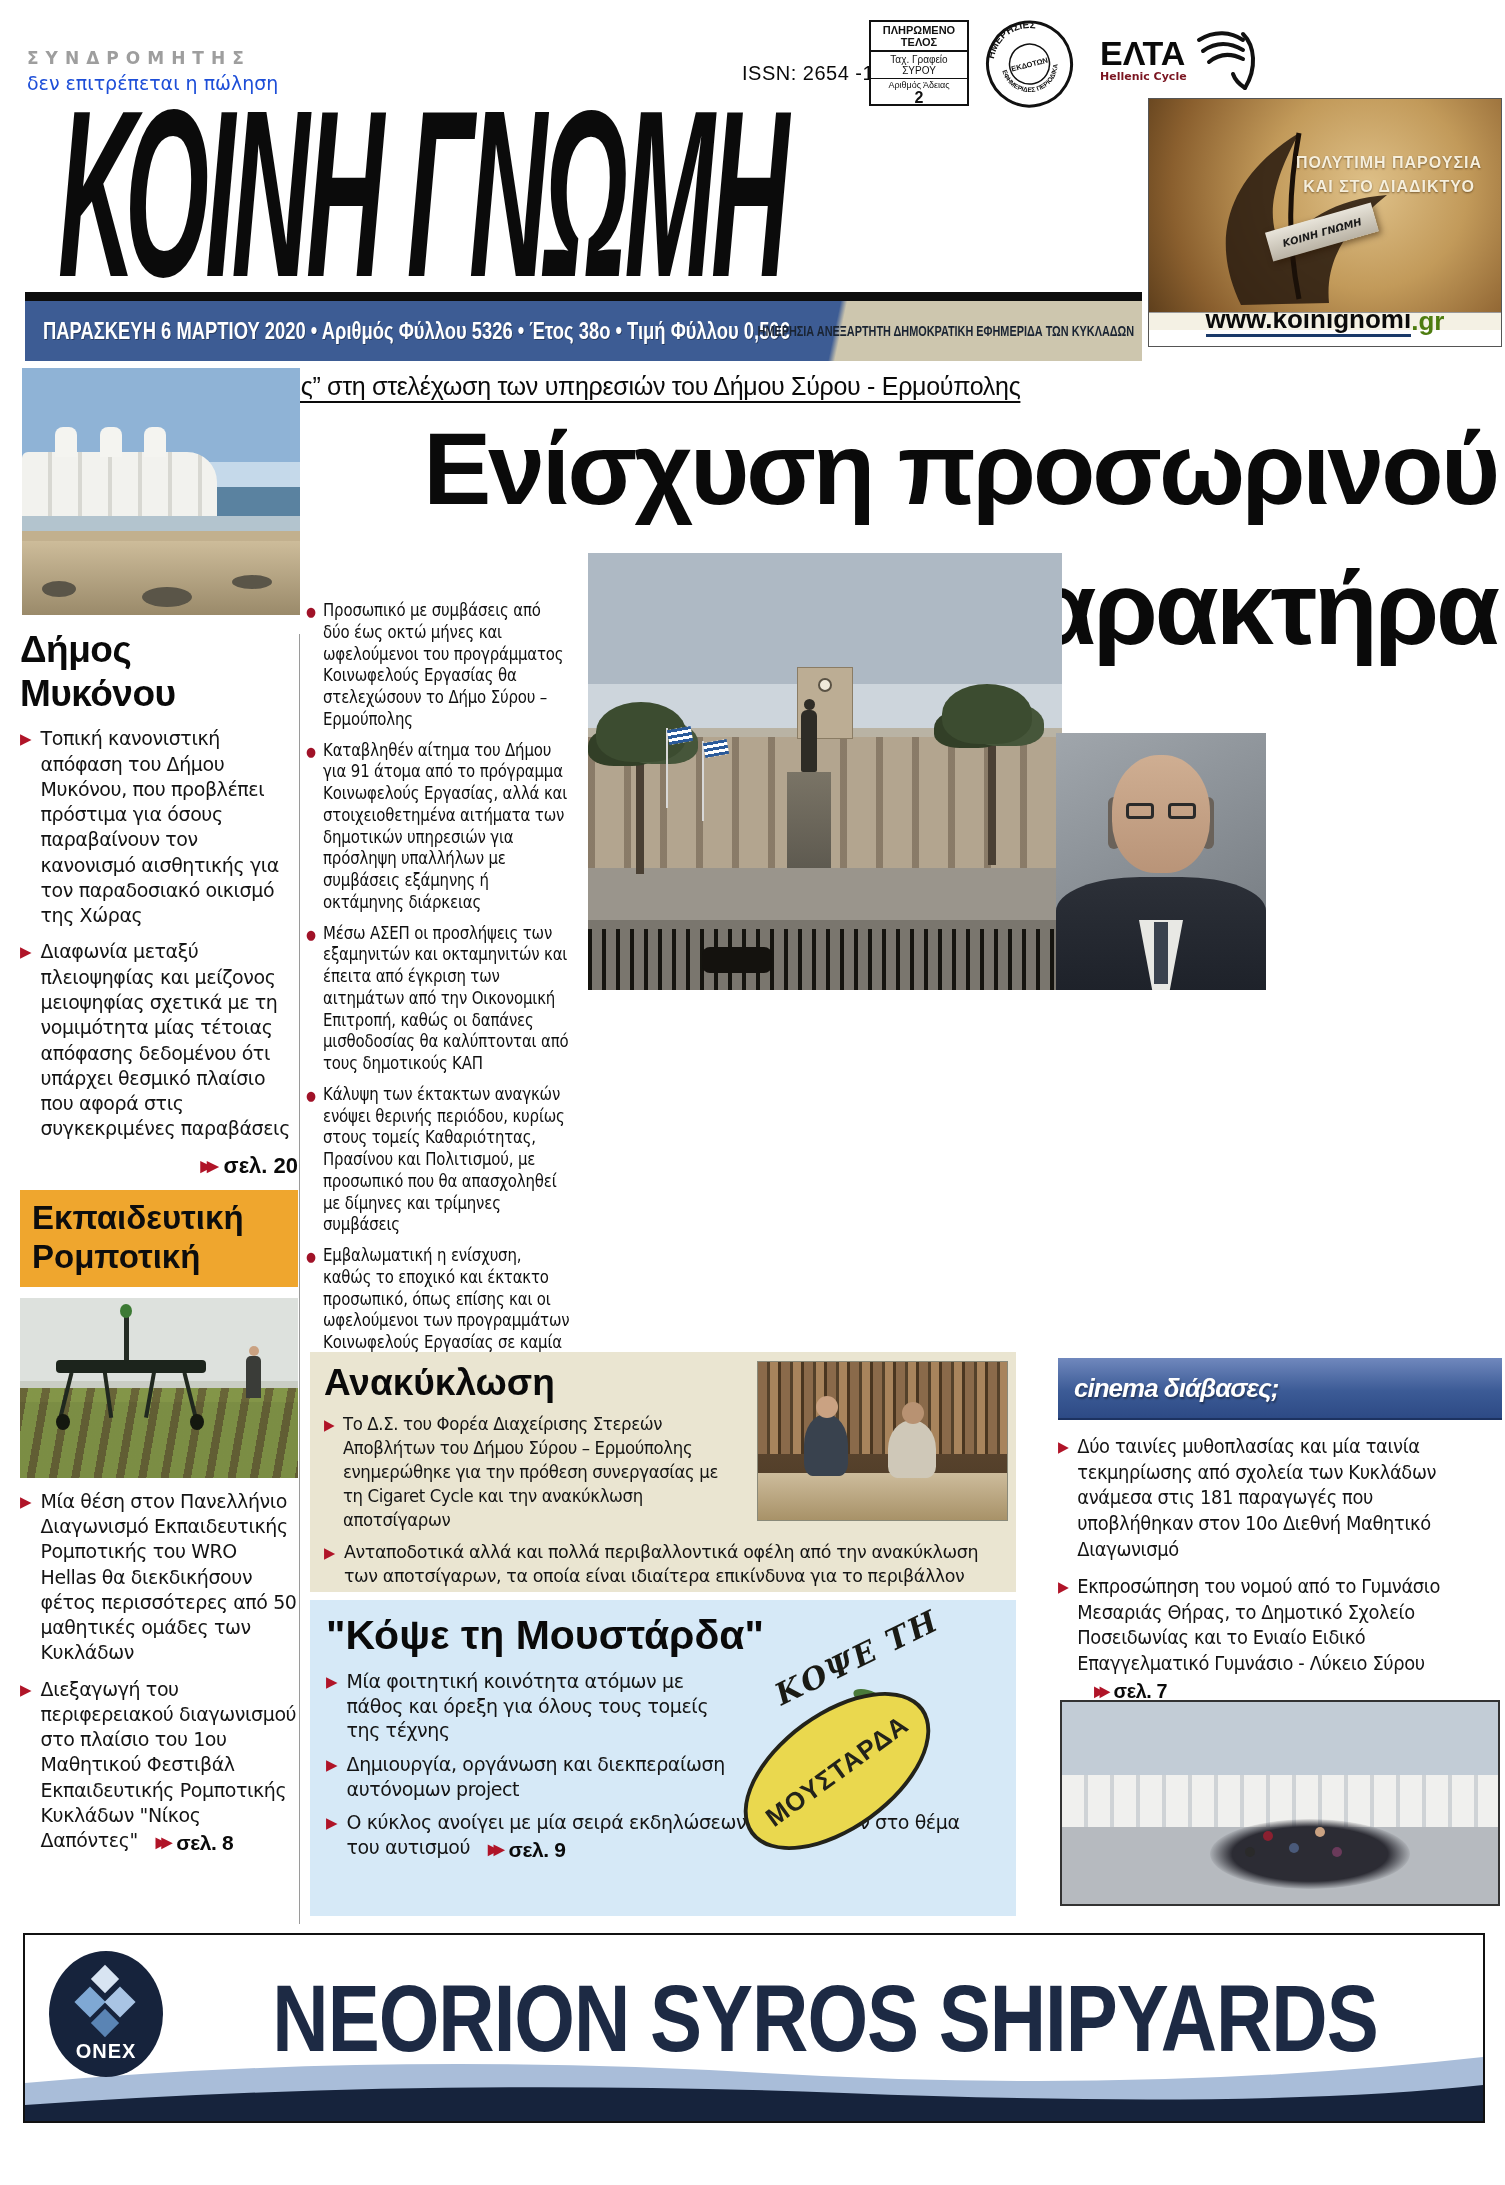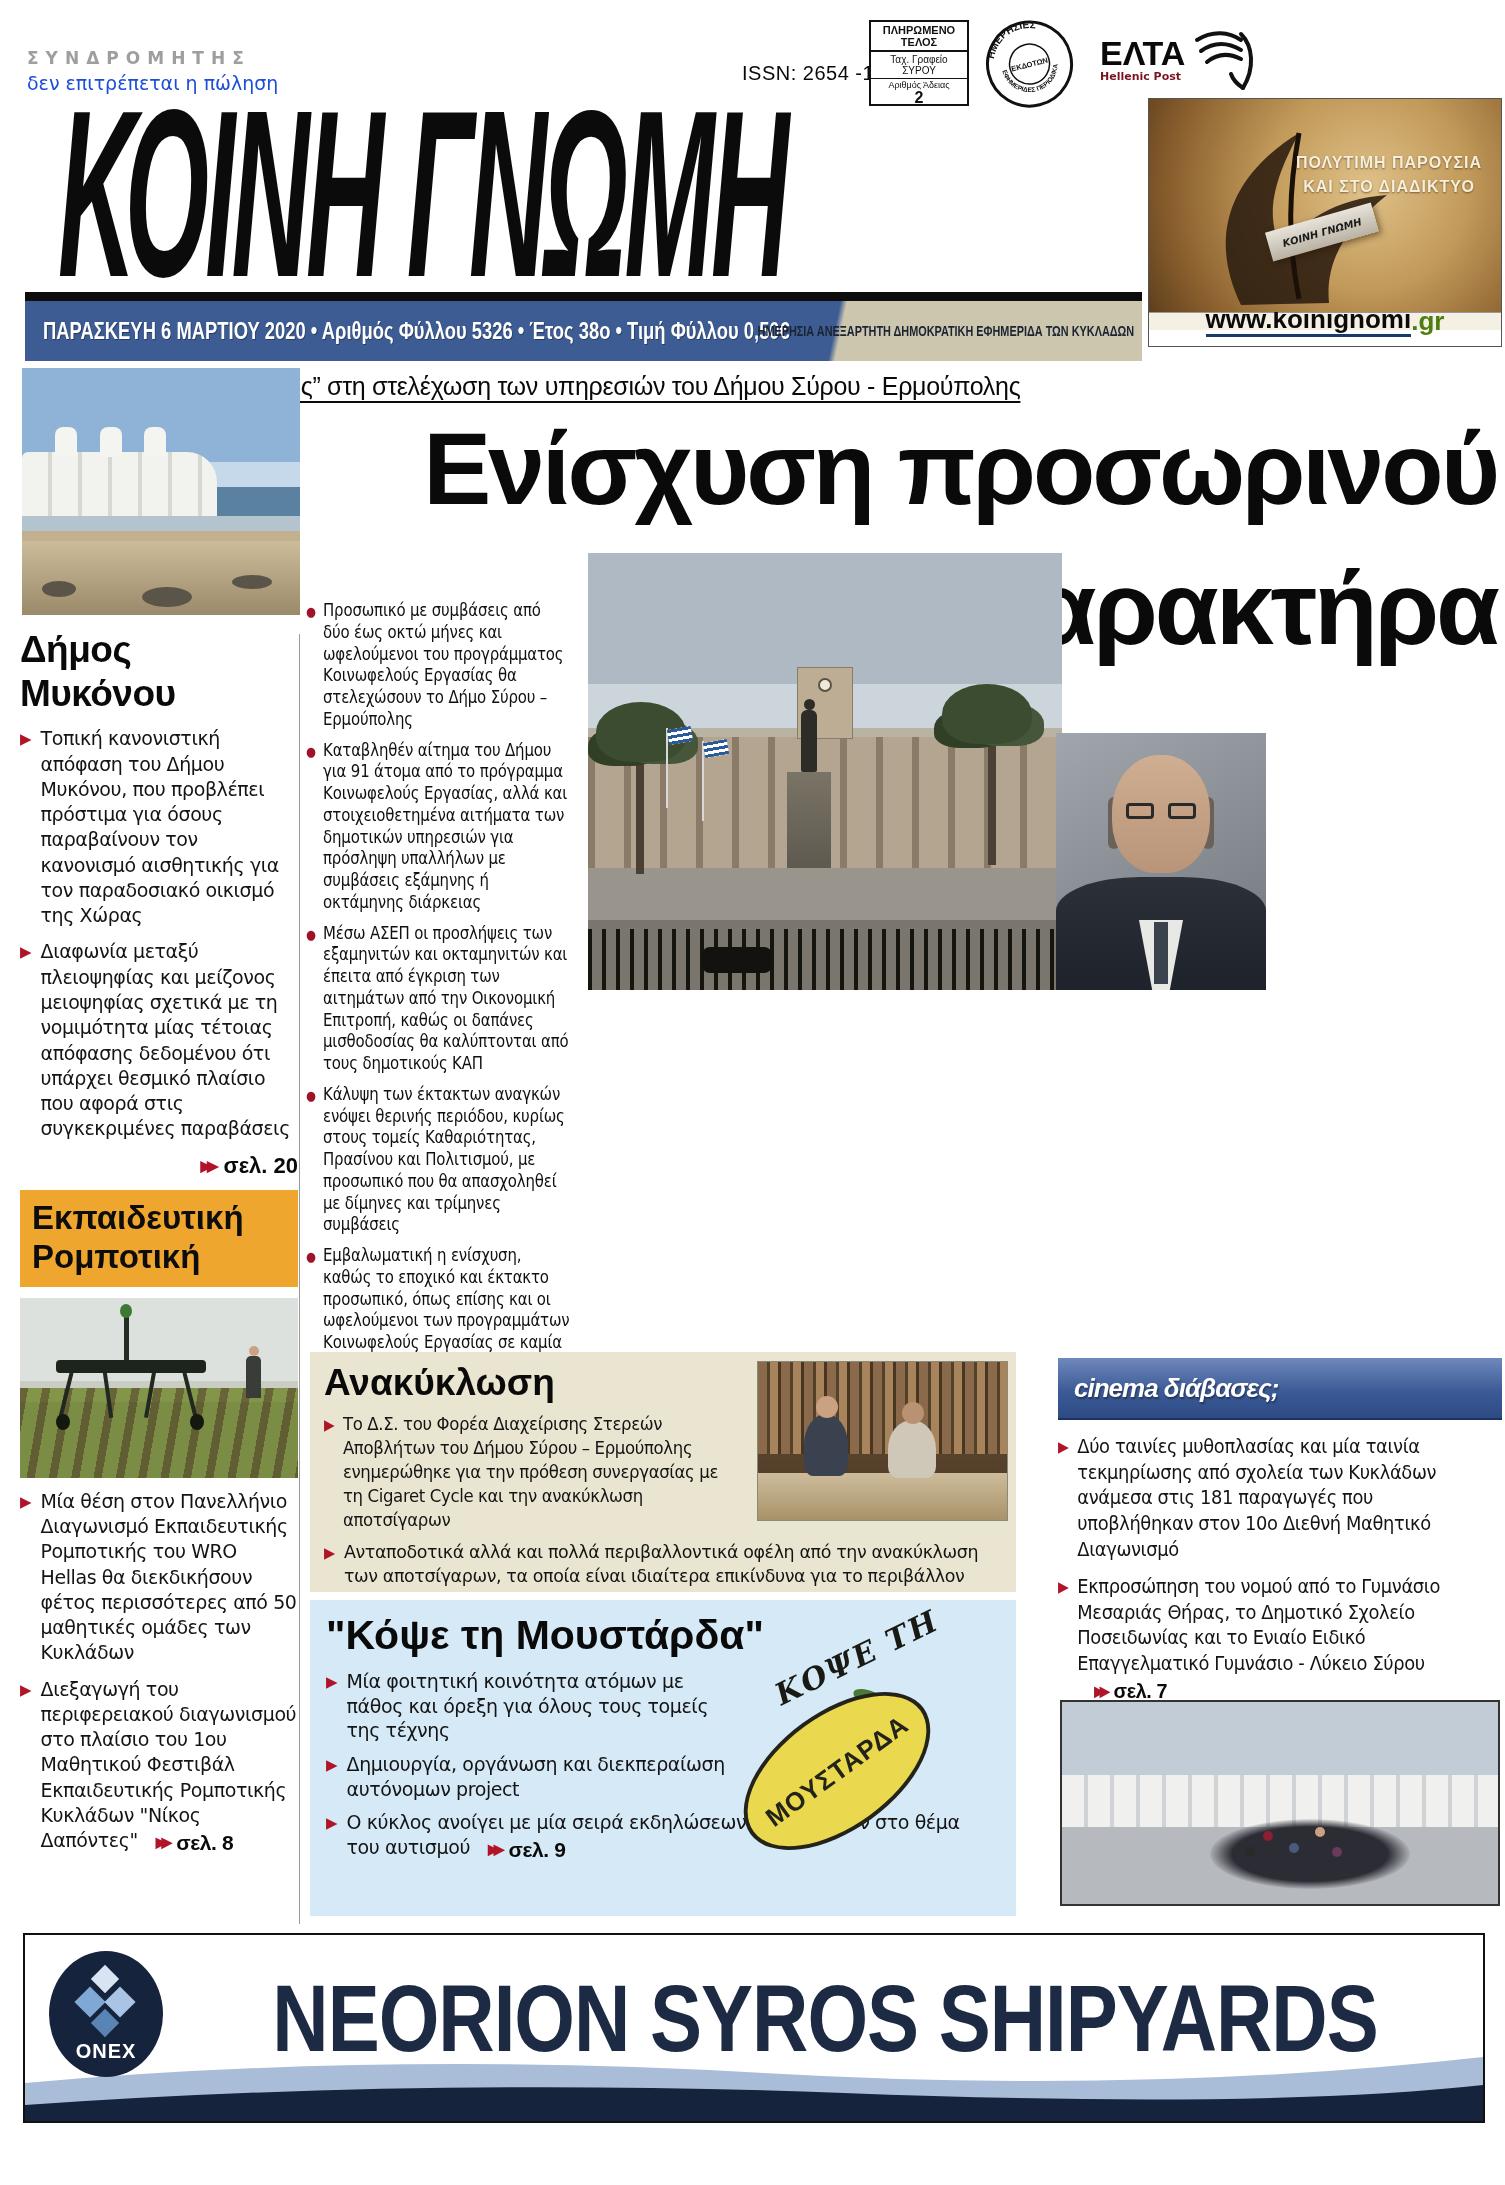--- a/index.html
+++ b/index.html
@@ -253,21 +253,21 @@
       <text font-size="6.5" font-weight="bold" fill="#111" font-family="Liberation Sans, sans-serif">
         <textPath href="#arcB" startOffset="0%">ΕΦΗΜΕΡΙΔΕΣ ΠΕΡΙΟΔΙΚΑ</textPath>
       </text>
       <text x="46" y="49" font-size="7.5" font-weight="bold" fill="#111" text-anchor="middle" font-family="Liberation Sans, sans-serif">ΕΚΔΟΤΩΝ</text>
     </svg>
   </div>
 
   <div class="elta">
     <div class="tx">
       <div class="name">ΕΛΤΑ</div>
-      <div class="sub">Hellenic Post</div>
+      <div class="sub">Hellenic Cycle</div>
     </div>
     <svg width="66" height="70" viewBox="0 0 66 70">
       <g fill="none" stroke="#111" stroke-width="4" stroke-linecap="round">
         <path d="M6,16 C22,6 38,8 50,16"></path>
         <path d="M10,27 C24,17 38,19 50,26"></path>
         <path d="M16,38 C28,28 40,30 50,35"></path>
         <path d="M50,10 C62,22 64,44 52,64"></path>
         <path d="M52,64 C46,60 42,56 40,50"></path>
       </g>
     </svg>

